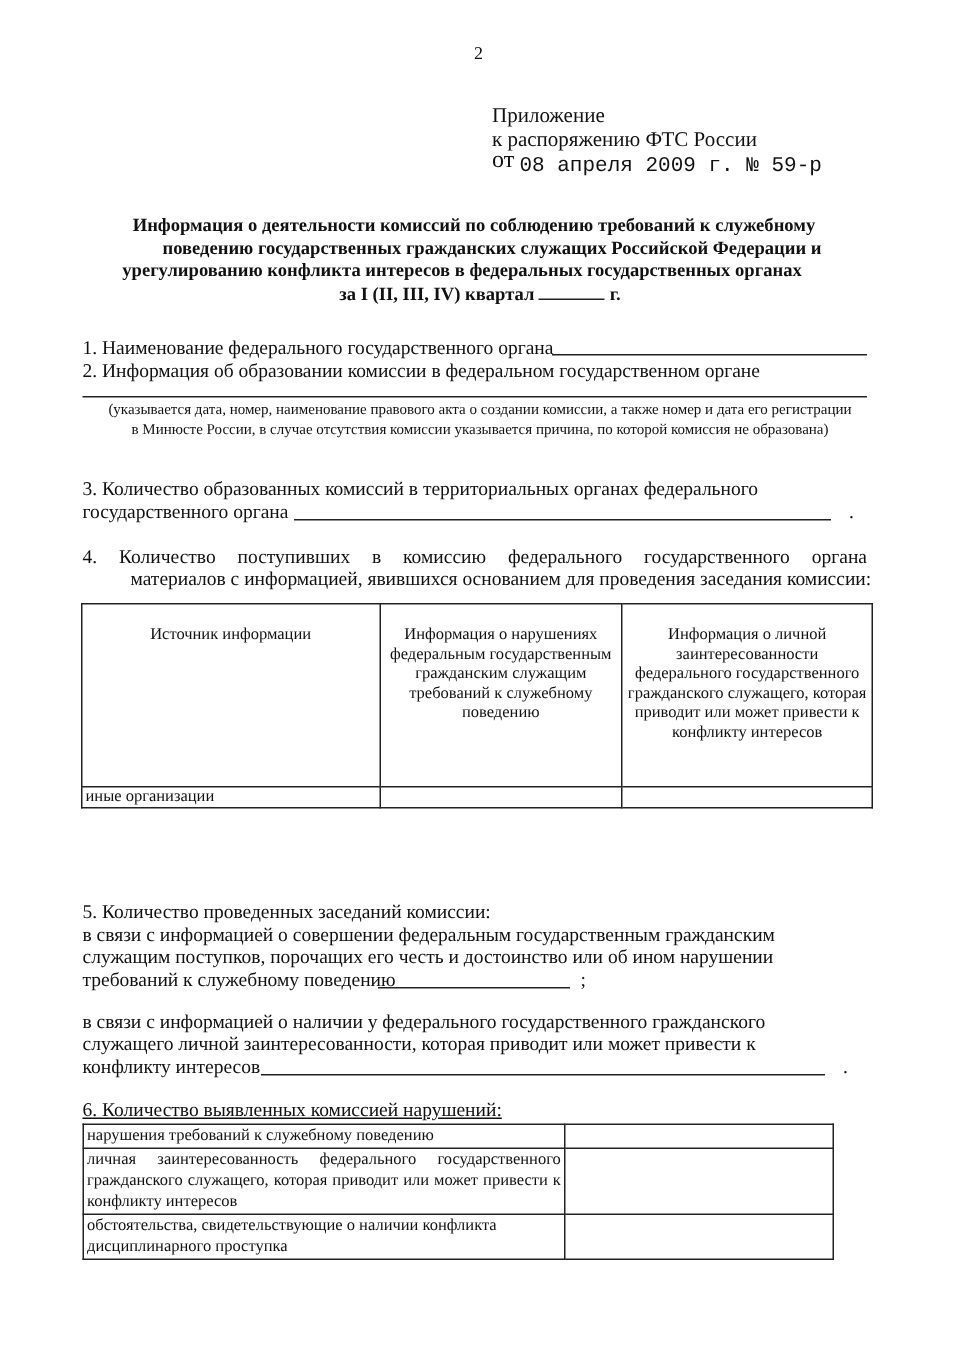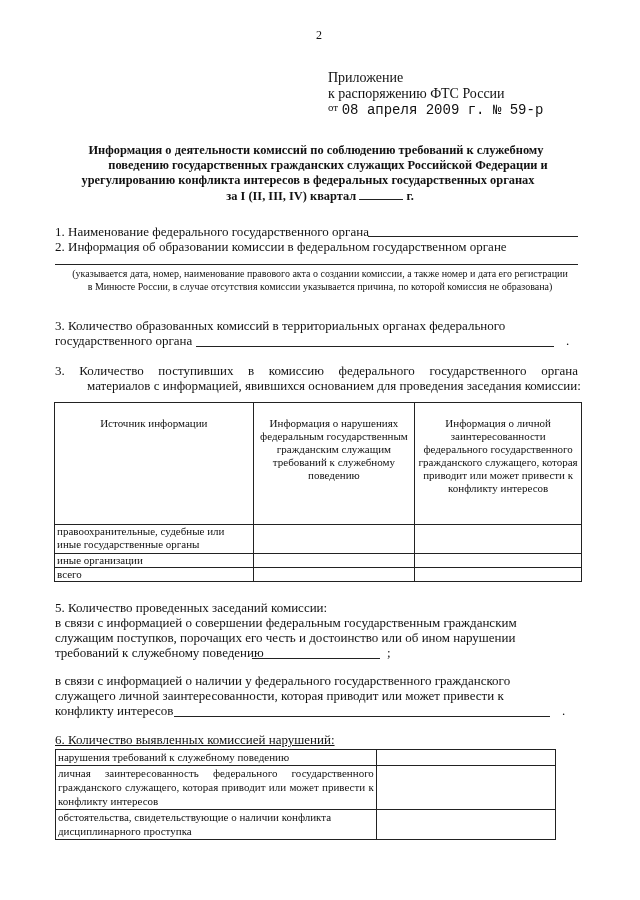--- a/index.html
+++ b/index.html
@@ -4,21 +4,21 @@
 <style>
   html, body { margin:0; padding:0; background:#ffffff; }
   body { width:640px; height:900px; position:relative; overflow:hidden;
          font-family:"Liberation Serif", serif; color:#111; }
   .abs { position:absolute; white-space:nowrap; }
   .pgnum { left:316px; top:28px; font-size:12px; }
   .app { left:328px; font-size:14px; line-height:16px; }
   .app1 { top:70px; }
   .app2 { top:86px; }
   .app3 { top:102px; }
-  .app3 .ot { font-size:11px; position:relative; top:-3px; }
+  .app3 .ot { font-size:16px; position:relative; top:-3px; }
   .app3 .mono { font-family:"Liberation Mono", monospace; font-size:14px; }
   .title { left:0; width:640px; text-align:center; font-weight:bold; font-size:12.4px; line-height:15px; white-space:nowrap; }
   .t1 { top:143px; left:-4px; }
   .t2 { top:158px; left:8px; }
   .t3 { top:173px; left:-12px; }
   .t4 { top:188px; }
   .blank { display:inline-block; border-bottom:1px solid #222; height:11px; vertical-align:baseline; }
   .line { position:absolute; border-bottom:1px solid #222; }
   .txt { font-size:13px; line-height:15px; }
   .small { font-size:10px; line-height:13px; text-align:center; white-space:normal; }
@@ -56,47 +56,37 @@
 
 <div class="abs txt" style="left:55px; top:239px;">2.  Информация об образовании комиссии в федеральном государственном органе</div>
 <div class="line" style="left:55px; top:252px; width:523px; height:12px;"></div>
 <div class="abs small" style="left:70px; top:267px; width:500px;">(указывается дата, номер, наименование правового акта о создании комиссии, а также номер и дата его регистрации в Минюсте России, в случае отсутствия комиссии указывается причина, по которой комиссия не образована)</div>
 
 <div class="abs txt" style="left:55px; top:318px;">3.  Количество образованных комиссий в территориальных органах федерального</div>
 <div class="abs txt" style="left:55px; top:333px;">государственного органа</div>
 <div class="line" style="left:196px; top:333px; width:358px; height:13px;"></div>
 <div class="abs txt" style="left:566px; top:333px;">.</div>
 
-<div class="abs txt just" style="left:55px; top:363px; width:523px;">3. Количество поступивших в комиссию федерального государственного органа</div>
+<div class="abs txt just" style="left:55px; top:363px; width:523px;">4. Количество поступивших в комиссию федерального государственного органа</div>
 <div class="abs txt" style="left:55px; top:378px;margin-left:32px;">материалов с информацией, явившихся основанием для проведения заседания комиссии:</div>
 
 <table class="t-main">
   <colgroup>
       <col style="width:199px">
       <col style="width:162px">
       <col style="width:167px">
     </colgroup>
   <tbody>
       <tr class="hdr">
     <td>Источник информации</td>
     <td>Информация о нарушениях федеральным государственным гражданским служащим требований к служебному поведению</td>
     <td>Информация о личной заинтересованности федерального государственного гражданского служащего, которая приводит или может привести к конфликту интересов</td>
   </tr>
-  <tr style="height:29px">
-    <td>правоохранительные, судебные или иные государственные органы</td>
-    <td></td>
-    <td></td>
-  </tr>
   <tr style="height:13px">
     <td>иные организации</td>
-    <td></td>
-    <td></td>
-  </tr>
-  <tr style="height:13px">
-    <td>всего</td>
     <td></td>
     <td></td>
   </tr>
 </tbody>
   </table>
 
 <div class="abs txt" style="left:55px; top:600px;">5.  Количество проведенных заседаний комиссии:</div>
 <div class="abs txt" style="left:55px; top:615px;">в связи с информацией о совершении федеральным государственным гражданским</div>
 <div class="abs txt" style="left:55px; top:630px;">служащим поступков, порочащих его честь и достоинство или об ином нарушении</div>
 <div class="abs txt" style="left:55px; top:645px;">требований к служебному поведению</div>

